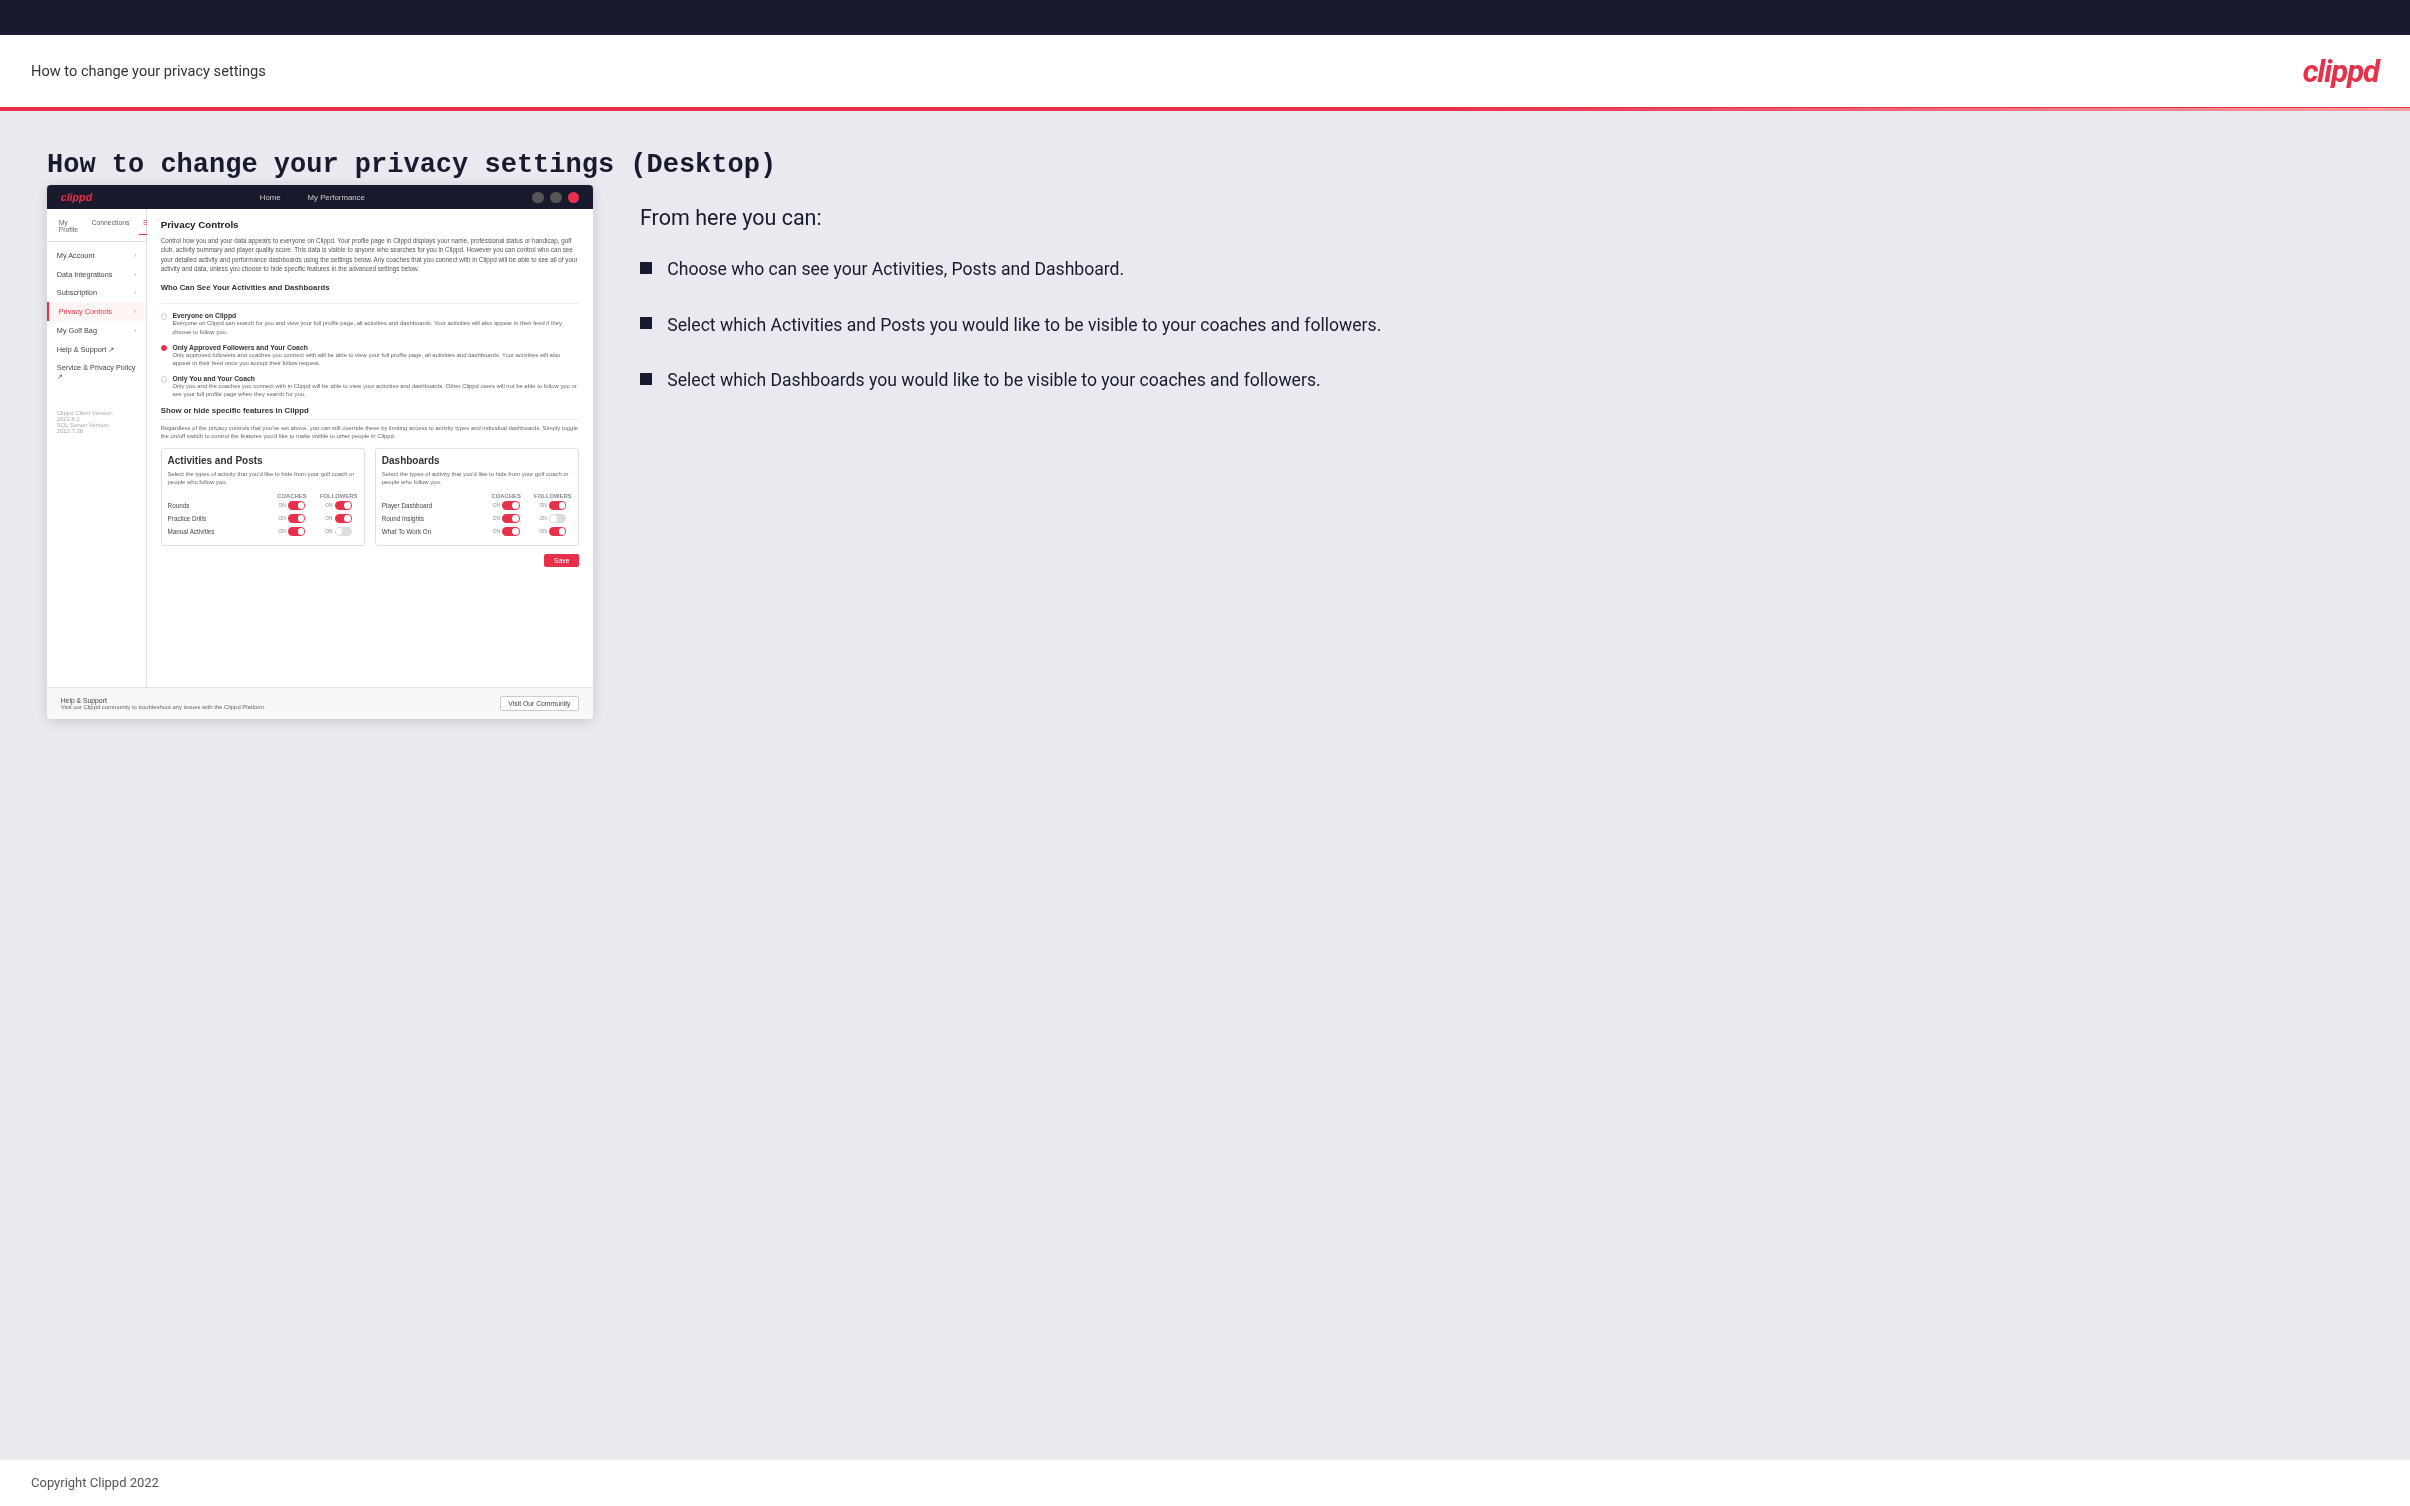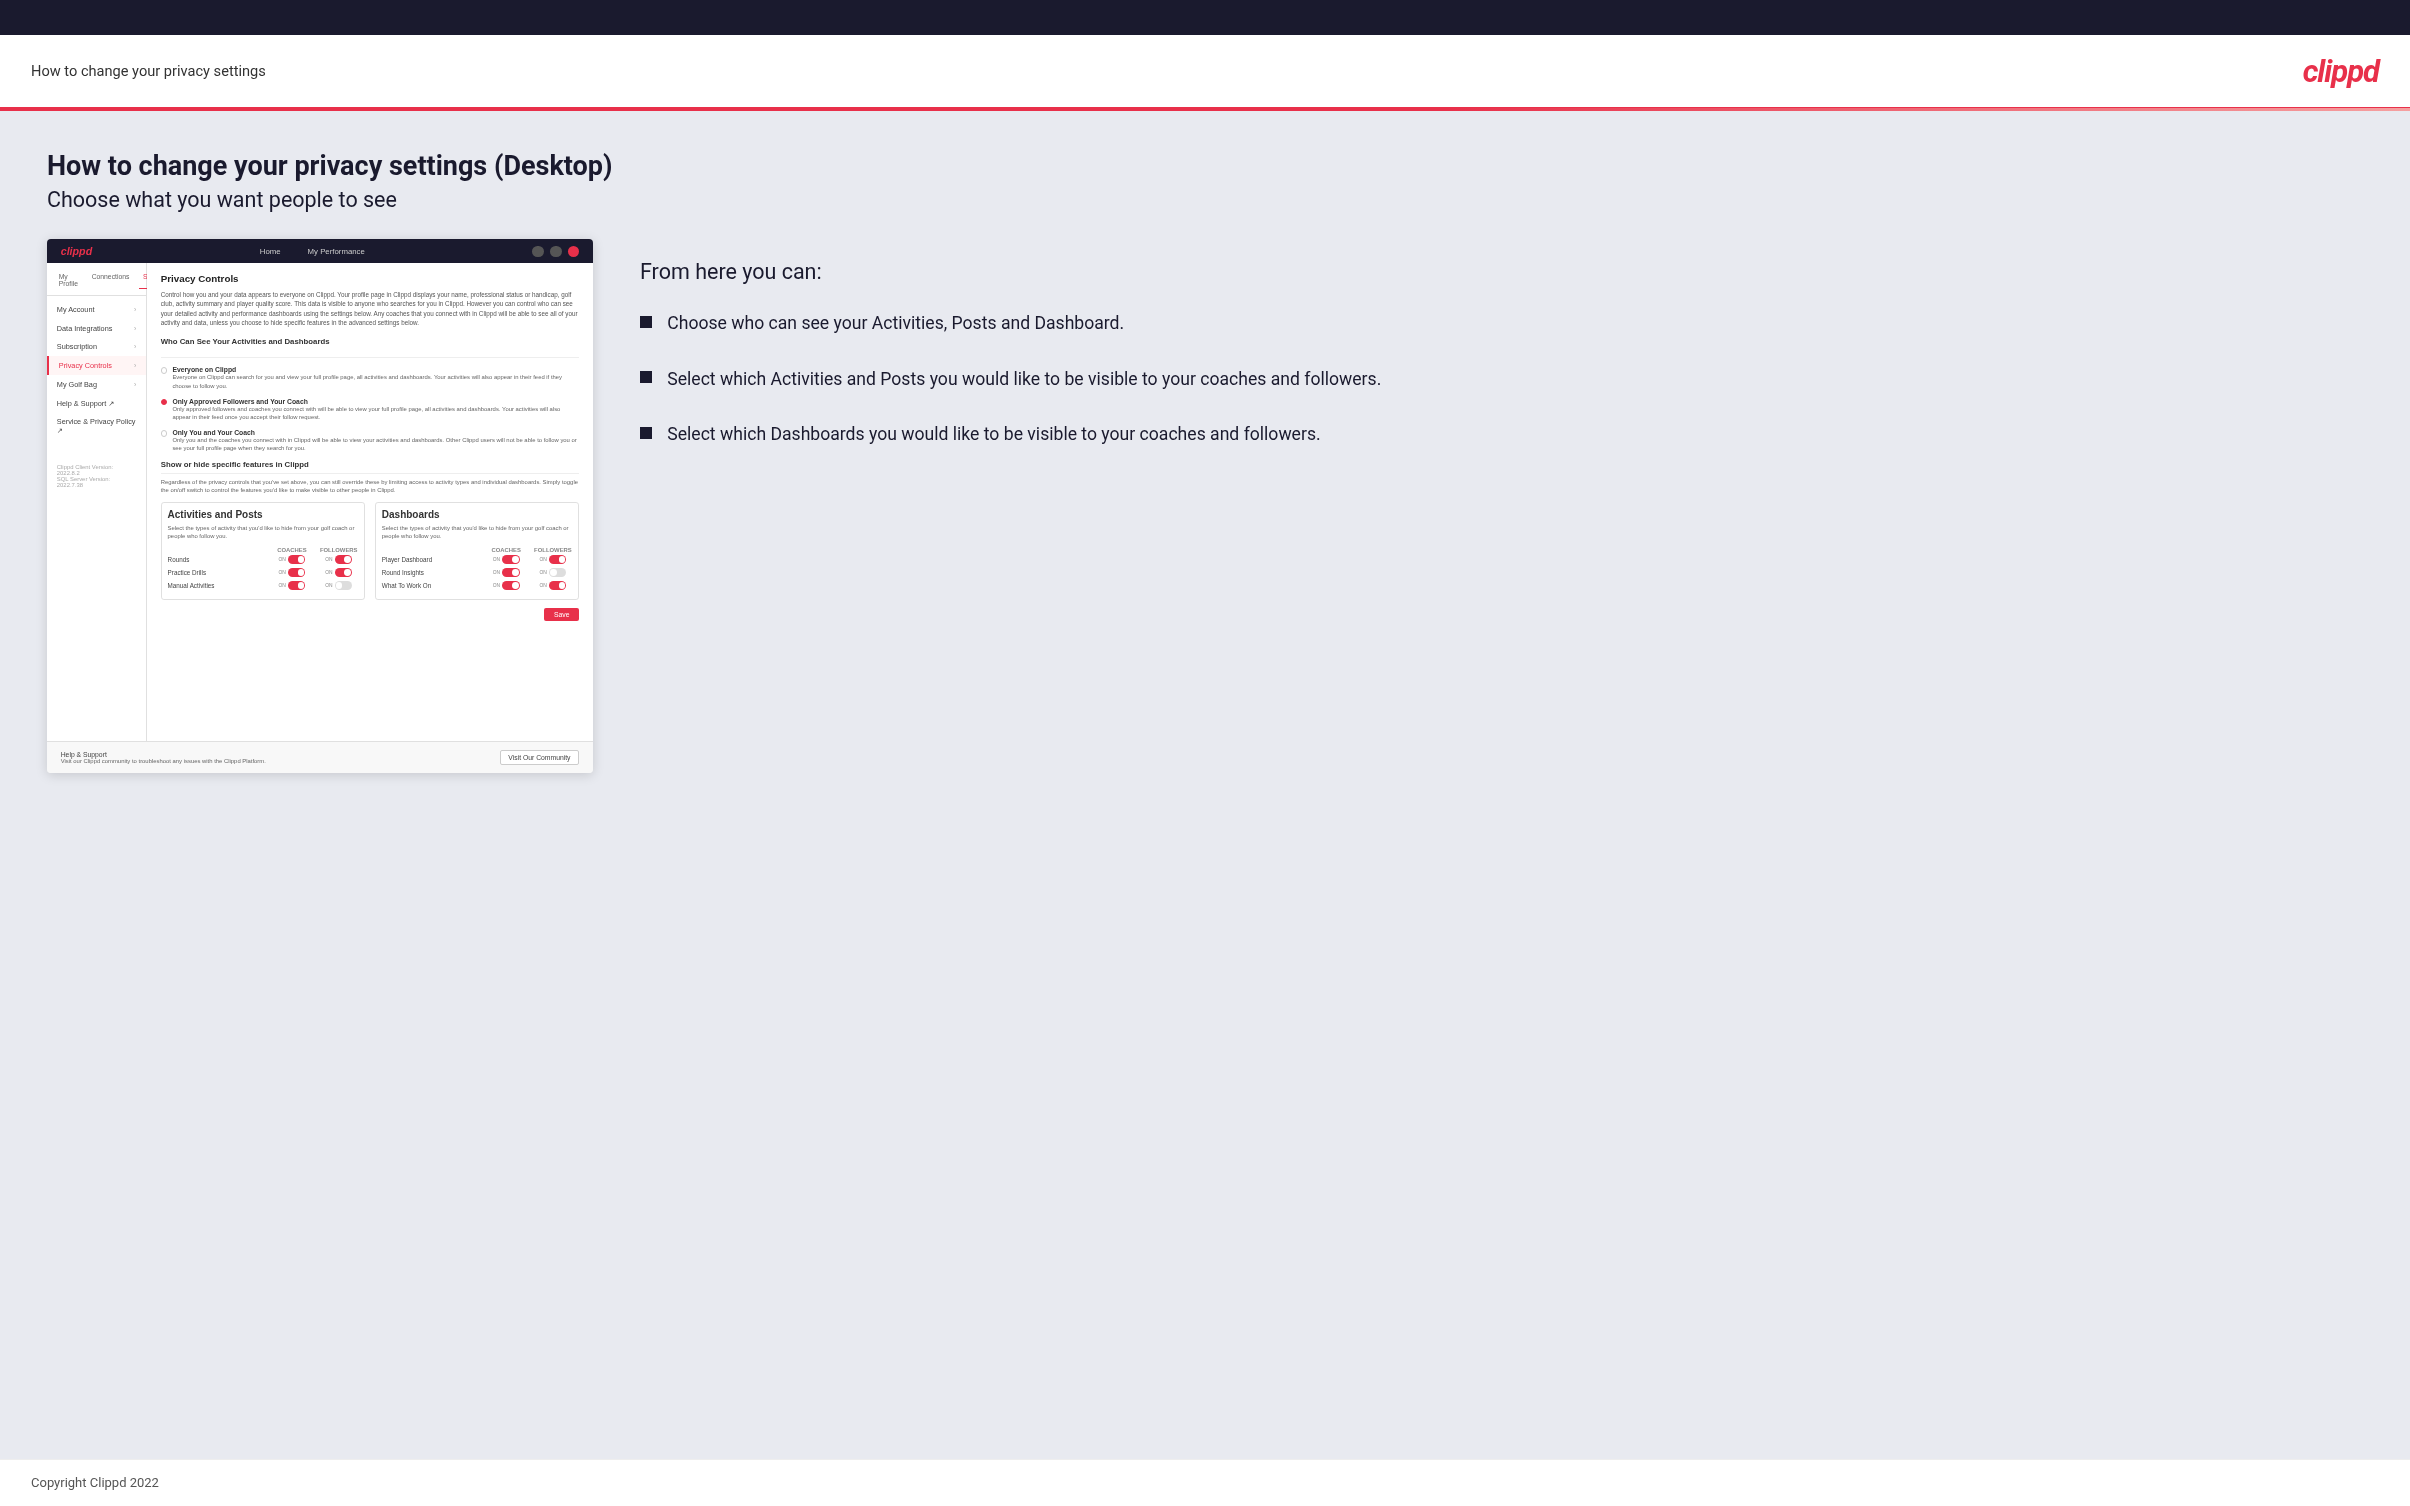--- a/index.html
+++ b/index.html
@@ -48,20 +48,21 @@
       background: #e8eaf0;
       padding: 39px 47px;
       flex: 1;
     }
 
     .page-heading {
       font-size: 27px;
       font-weight: 700;
       color: #1a1a2e;
       margin-bottom: 5.9px;
+      font-family: Liberation Mono, monospace;
     }
     .page-subheading {
       font-size: 21.5px;
       font-weight: 400;
       color: #1a1a2e;
       margin-bottom: 27px;
     }
 
     .content-row {
       display: flex;
@@ -426,21 +427,20 @@
 
 <div class="header">
   <span class="header-title">How to change your privacy settings</span>
   <span class="logo">clippd</span>
 </div>
 
 <div style="height:2.4px; background: linear-gradient(90deg, #e8304a 60%, #f5a0a0); width:100%;"></div>
 
 <div class="main-content">
   <h1 class="page-heading">How to change your privacy settings (Desktop)</h1>
-  <h2 class="page-subheading">Choose what you want people to see</h2>
 
   <div class="content-row">
 
     <div class="screenshot-container">
       <div class="app-mockup">
 
         <div class="mockup-nav">
           <span class="mockup-nav-logo">clippd</span>
           <div class="mockup-nav-links">
             <span class="mockup-nav-link">Home</span>

